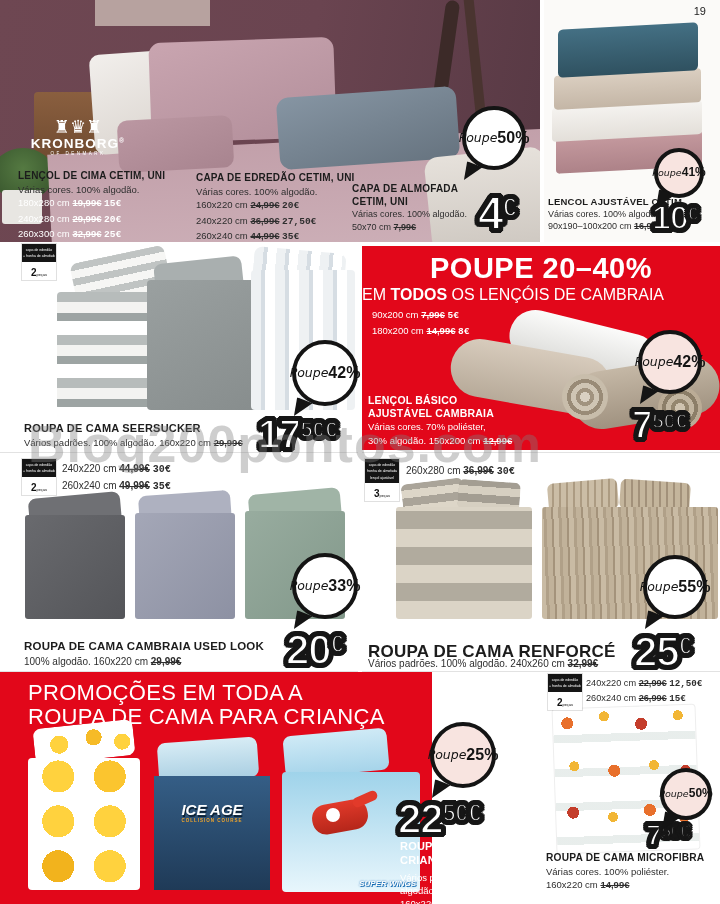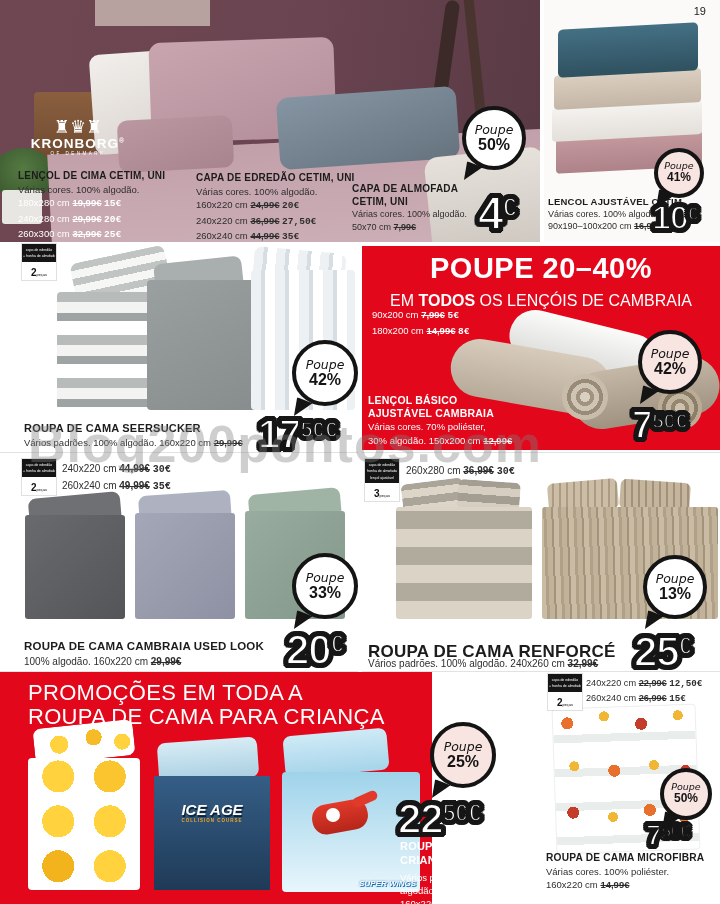--- a/index.html
+++ b/index.html
@@ -18,21 +18,21 @@
   
   .price{position:absolute;color:#fff;font-weight:900;line-height:1;white-space:nowrap;letter-spacing:-1px;
     -webkit-text-stroke:2px #161616;
     text-shadow:4px 0 0 #161616,-4px 0 0 #161616,0 4px 0 #161616,0 -4px 0 #161616,
       3px 3px 0 #161616,-3px 3px 0 #161616,3px -3px 0 #161616,-3px -3px 0 #161616,
       4px 2px 0 #161616,-4px 2px 0 #161616,4px -2px 0 #161616,-4px -2px 0 #161616,
       2px 4px 0 #161616,-2px 4px 0 #161616,2px -4px 0 #161616,-2px -4px 0 #161616;}
   .price .sup{font-size:.55em;vertical-align:.5em;letter-spacing:0;}
   
   .badge{position:absolute;background:#fff;border:4px solid #141414;border-radius:50%;
-    display:flex;flex-direction:column;align-items:center;justify-content:center;text-align:center;z-index:6;}
+    display:flex;align-items:center;justify-content:center;text-align:center;z-index:6;}
   .badge.pink{background:#f8e4e0;}
   .badge::after{content:"";position:absolute;bottom:-15px;left:-2px;width:18px;height:19px;background:#141414;
     clip-path:polygon(5% 100%,12% 0,100% 22%);transform:rotate(6deg);}
   .badge .bp{font-style:italic;font-size:12.5px;color:#141414;line-height:1.05;font-family:"DejaVu Sans",sans-serif;}
   .badge .bv{font-weight:bold;font-size:16px;color:#141414;line-height:1.1;}
   .badge.sm .bp{font-size:9.5px;}
   .badge.sm .bv{font-size:12px;}
   
   .tag{position:absolute;width:34px;text-align:center;z-index:5;box-shadow:0 0 0 1px rgba(0,0,0,.12);background:#fff;}
   .tag .tb{display:block;background:#151515;color:#fff;font-size:3.5px;line-height:1.8;padding:3px 1px 2px;}
@@ -136,21 +136,21 @@
       <span class="bp">Poupe</span>
       <span class="bv">42%</span>
     </div>
     <div class="pname abs" style="left:24px;top:176px;font-size:11px">ROUPA DE CAMA SEERSUCKER</div>
     <div class="szline abs" style="left:24px;top:190px"><span>Vários padrões. 100% algodão.</span> <span>160x220 cm</span> <s>29,99€</s></div>
     <div class="price" style="left:258px;top:168px;font-size:40px"><span>17</span><span class="sup">50</span><span class="sup">€</span></div>
   </section>
 
   <section class="cell red light" style="left:362px;top:246px;width:358px;height:204px">
     <div class="abs" style="left:0;top:6px;width:100%;text-align:center;font-size:29px;font-weight:bold;letter-spacing:.5px">POUPE 20–40%</div>
-    <div class="abs" style="left:0;top:46px;width:100%;text-align:center;font-size:16px"><span>EM </span><b>TODOS</b><span> OS LENÇÓIS DE CAMBRAIA</span></div>
+    <div class="abs" style="left:0;top:40px;width:100%;font-size:16px"><span>EM </span><b>TODOS</b><span> OS LENÇÓIS DE CAMBRAIA</span></div>
     <div class="abs" style="left:10px;top:62px">
       <div class="szline" style="color:#fff"><span>90x200 cm</span> <s>7,99€</s> <b>5€</b></div>
       <div class="szline" style="color:#fff"><span>180x200 cm</span> <s>14,99€</s> <b>8€</b></div>
     </div>
     <div class="abs" style="left:88px;top:76px;width:252px;height:128px">
       <div class="abs" style="left:58px;top:0;width:152px;height:52px;border-radius:26px;transform:rotate(14deg);background:linear-gradient(180deg,#fbfbfa,#d8d8d5)"></div>
       <div class="abs" style="left:0;top:26px;width:162px;height:58px;border-radius:29px;transform:rotate(10deg);background:linear-gradient(180deg,#d7cbbc,#b7aa99)"></div>
       <div class="abs" style="left:122px;top:42px;width:148px;height:58px;border-radius:29px;transform:rotate(-9deg);background:linear-gradient(180deg,#c5b8a6,#a09280)"></div>
       <div class="abs" style="left:112px;top:52px;width:46px;height:46px;border-radius:50%;background:radial-gradient(circle,#d9d0c2 0 5px,#a1937f 5px 9px,#cfc5b4 9px 14px,#998b77 14px 18px,#c8bdab 18px 100%)"></div>
       <div class="abs" style="left:208px;top:64px;width:44px;height:44px;border-radius:50%;background:radial-gradient(circle,#cfc3b0 0 5px,#94866f 5px 9px,#c2b5a0 9px 14px,#8c7e68 14px 18px,#bbac96 18px 100%)"></div>
@@ -210,21 +210,21 @@
     <div class="abs" style="left:34px;top:26px;width:322px;height:142px">
       <div class="abs" style="left:6px;top:2px;width:62px;height:30px;border-radius:6px;transform:rotate(-7deg);background:repeating-linear-gradient(0deg,#ddd6c8 0 8px,#aaa499 8px 16px),repeating-linear-gradient(90deg,rgba(90,88,78,.35) 0 8px,rgba(0,0,0,0) 8px 16px)"></div>
       <div class="abs" style="left:62px;top:2px;width:62px;height:30px;border-radius:6px;transform:rotate(4deg);background:repeating-linear-gradient(0deg,#d6cfc1 0 8px,#a39d92 8px 16px),repeating-linear-gradient(90deg,rgba(90,88,78,.35) 0 8px,rgba(0,0,0,0) 8px 16px)"></div>
       <div class="abs" style="left:0;top:28px;width:136px;height:112px;border-radius:3px;background:repeating-linear-gradient(0deg,#dbd4c6 0 18px,#b1ab9e 18px 36px),repeating-linear-gradient(90deg,rgba(105,100,88,.32) 0 18px,rgba(0,0,0,0) 18px 36px)"></div>
       <div class="abs" style="left:152px;top:2px;width:70px;height:30px;border-radius:6px;transform:rotate(-5deg);background:repeating-linear-gradient(94deg,#cbbda6 0 5px,#ac9b82 5px 7px)"></div>
       <div class="abs" style="left:224px;top:2px;width:70px;height:30px;border-radius:6px;transform:rotate(4deg);background:repeating-linear-gradient(86deg,#c4b59c 0 5px,#a2917a 5px 7px)"></div>
       <div class="abs" style="left:146px;top:28px;width:176px;height:112px;border-radius:3px;background:repeating-linear-gradient(88deg,#c9bba4 0 5px,#b0a088 5px 8px,#c1b29a 8px 13px,#a4937b 13px 15px)"></div>
     </div>
     <div class="badge" style="left:281px;top:102px;width:56px;height:56px">
       <span class="bp">Poupe</span>
-      <span class="bv">13%</span>
+      <span class="bv">55%</span>
     </div>
     <div class="pname abs" style="left:6px;top:188px;font-size:17px">ROUPA DE CAMA RENFORCÉ</div>
     <div class="szline abs" style="left:6px;top:203px;font-size:10px"><span>Vários padrões. 100% algodão.</span> <span>240x260 cm</span> <s>32,99€</s></div>
     <div class="price" style="left:272px;top:178px;font-size:42px"><span>25</span><span class="sup"></span><span class="sup">€</span></div>
   </section>
 
   <section class="cell red light" style="left:0;top:672px;width:432px;height:232px">
     <div class="abs" style="left:28px;top:8px;font-size:22px;font-weight:normal;letter-spacing:.3px">PROMOÇÕES EM TODA A</div>
     <div class="abs" style="left:28px;top:32px;font-size:22px;letter-spacing:.3px">ROUPA DE CAMA PARA CRIANÇA</div>
 

